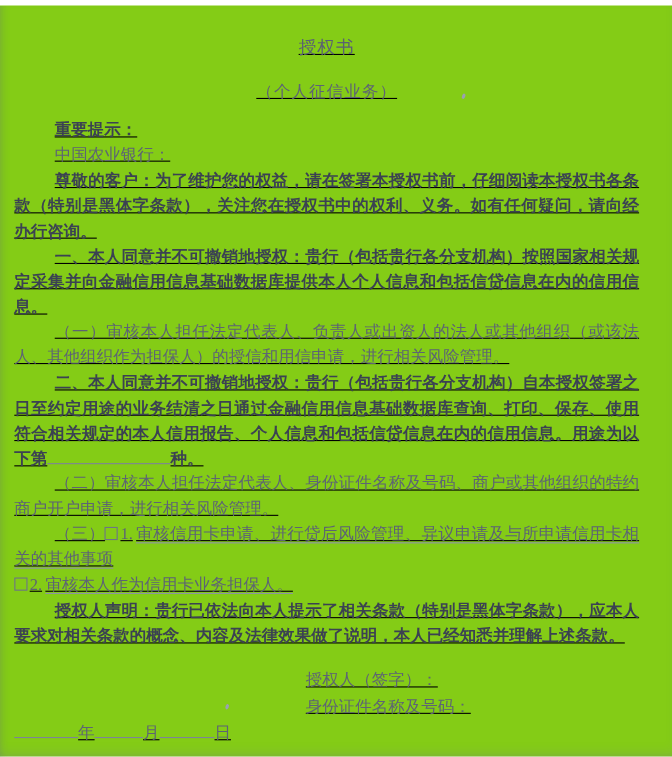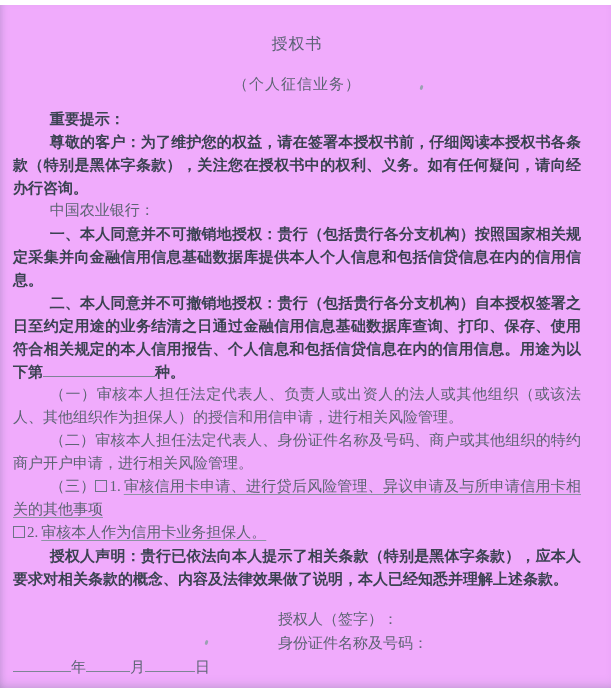--- a/index.html
+++ b/index.html
@@ -8,23 +8,24 @@
     position: relative;
     width: 611px;
     height: 688px;
     background: #ffffff;
     overflow: hidden;
     font-family: "Liberation Serif", "DejaVu Serif", serif;
   }
   .sheet {
     position: absolute;
     left: 0; right: 0; top: 5px; bottom: 0;
-    background: #f0abfc;
+    background: #84cc16;
     box-shadow: inset 6px 0 9px -6px rgba(90,100,130,0.35),
                 inset 0 -8px 12px -8px rgba(120,128,150,0.45);
+    text-decoration: underline;
   }
   .content {
     padding: 27px 30px 0 13px;
     color: #5d6474;
     font-size: 15px;
     line-height: 23px;
     text-align: justify;
   }
   .doc-title {
     text-align: center;
@@ -96,29 +97,29 @@
 
 <div class="page">
   <div class="sheet">
     <div class="content">
 
       <h1 class="doc-title">授权书</h1>
       <h2 class="doc-subtitle">（个人征信业务）</h2>
 
       <p class="para bold body-start">重要提示：</p>
 
+      <p class="para">中国农业银行：</p>
+
       <p class="para bold">尊敬的客户：为了维护您的权益，请在签署本授权书前，仔细阅读本授权书各条款（特别是黑体字条款），关注您在授权书中的权利、义务。如有任何疑问，请向经办行咨询。</p>
-
-      <p class="para">中国农业银行：</p>
 
       <p class="para bold">一、本人同意并不可撤销地授权：贵行（包括贵行各分支机构）按照国家相关规定采集并向金融信用信息基础数据库提供本人个人信息和包括信贷信息在内的信用信息。</p>
 
+      <p class="para">（一）审核本人担任法定代表人、负责人或出资人的法人或其他组织（或该法人、其他组织作为担保人）的授信和用信申请，进行相关风险管理。</p>
+
       <p class="para bold"><span>二、本人同意并不可撤销地授权：贵行（包括贵行各分支机构）自本授权签署之日至约定用途的业务结清之日通过金融信用信息基础数据库查询、打印、保存、使用符合相关规定的本人信用报告、个人信息和包括信贷信息在内的信用信息。用途为以下第</span><span class="blank purpose-blank"></span><span>种。</span></p>
-
-      <p class="para">（一）审核本人担任法定代表人、负责人或出资人的法人或其他组织（或该法人、其他组织作为担保人）的授信和用信申请，进行相关风险管理。</p>
 
       <p class="para">（二）审核本人担任法定代表人、身份证件名称及号码、商户或其他组织的特约商户开户申请，进行相关风险管理。</p>
 
       <p class="para"><span>（三）</span><span class="checkbox"></span><span class="cb-num">1.</span><span class="u">审核信用卡申请、进行贷后风险管理、异议申请及与所申请信用卡相关的其他事项</span></p>
 
       <p class="cb2-line"><span class="checkbox"></span><span class="cb-num">2.</span><span class="u">审核本人作为信用卡业务担保人。</span></p>
 
       <p class="para bold">授权人声明：贵行已依法向本人提示了相关条款（特别是黑体字条款），应本人要求对相关条款的概念、内容及法律效果做了说明，本人已经知悉并理解上述条款。</p>
 
       <div class="sig-block">

